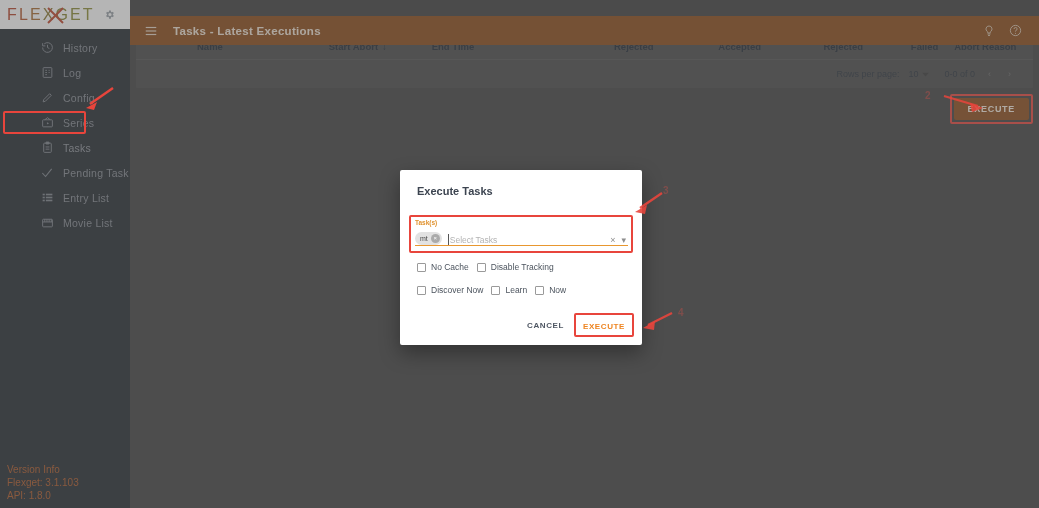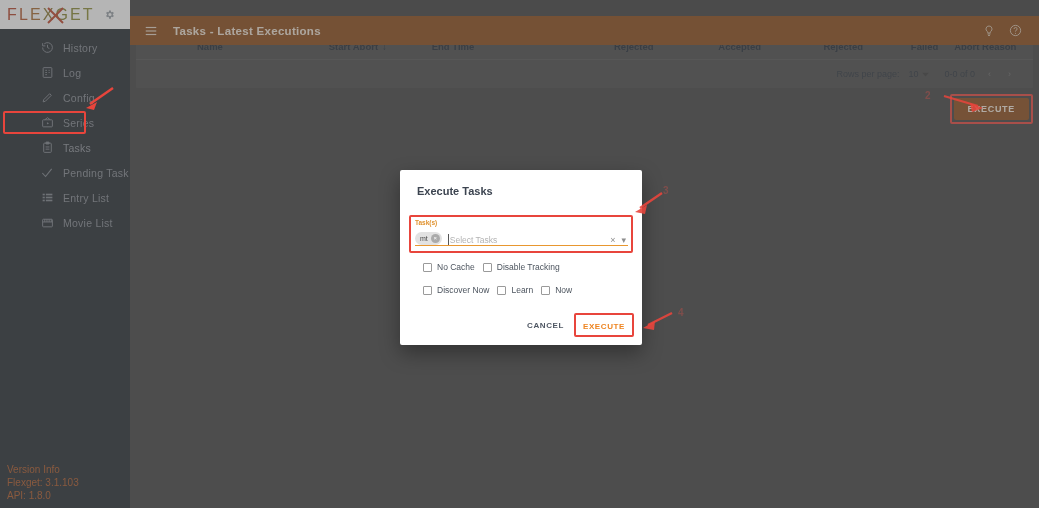--- a/index.html
+++ b/index.html
@@ -234,21 +234,21 @@
     font-size: 8.5px; color: #b3b3b3; margin-left: 1px;
   }
   #task-actions {
     margin-left: auto; display: flex; align-items: center; gap: 6px;
     padding-right: 2px;
   }
   .tiny-icon { color: #8e8e8e; font-size: 9px; line-height: 1; }
 
   .cb-row {
     display: flex; align-items: center;
-    padding-left: 23px;
+    padding-left: 17px;
     gap: 0;
   }
   #cb-row-1 { position: absolute; left: 0; top: 92px; }
   #cb-row-2 { position: absolute; left: 0; top: 115px; }
   .cb {
     display: flex; align-items: center;
     cursor: pointer;
     margin-right: 8px;
   }
   .cb-box {

